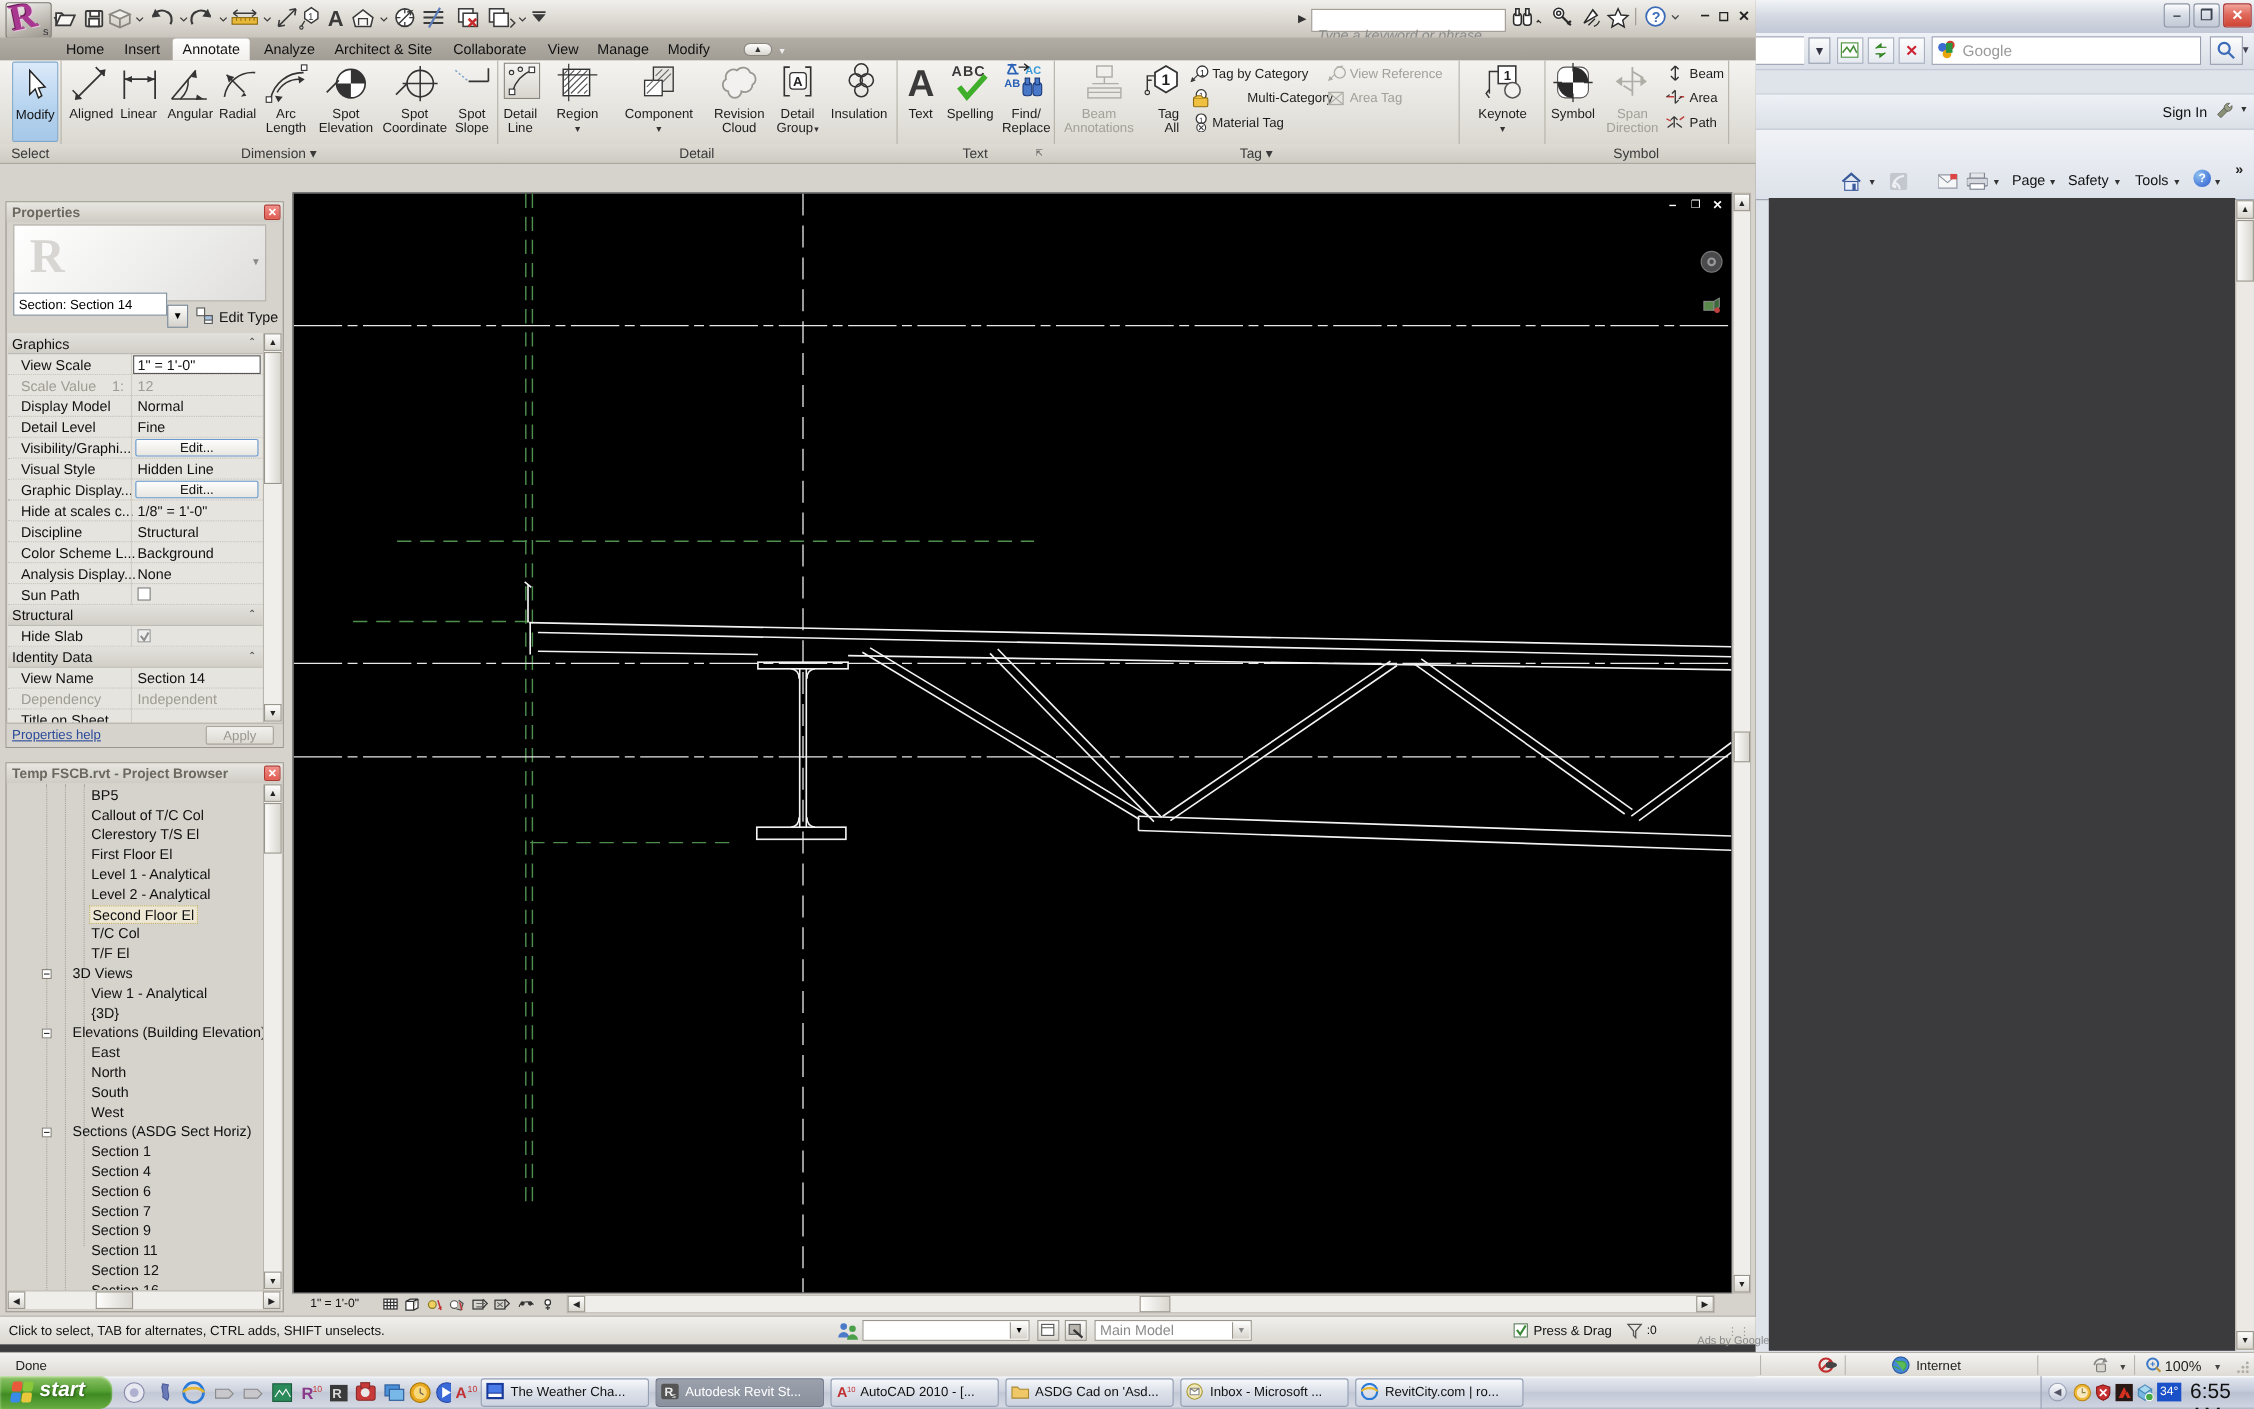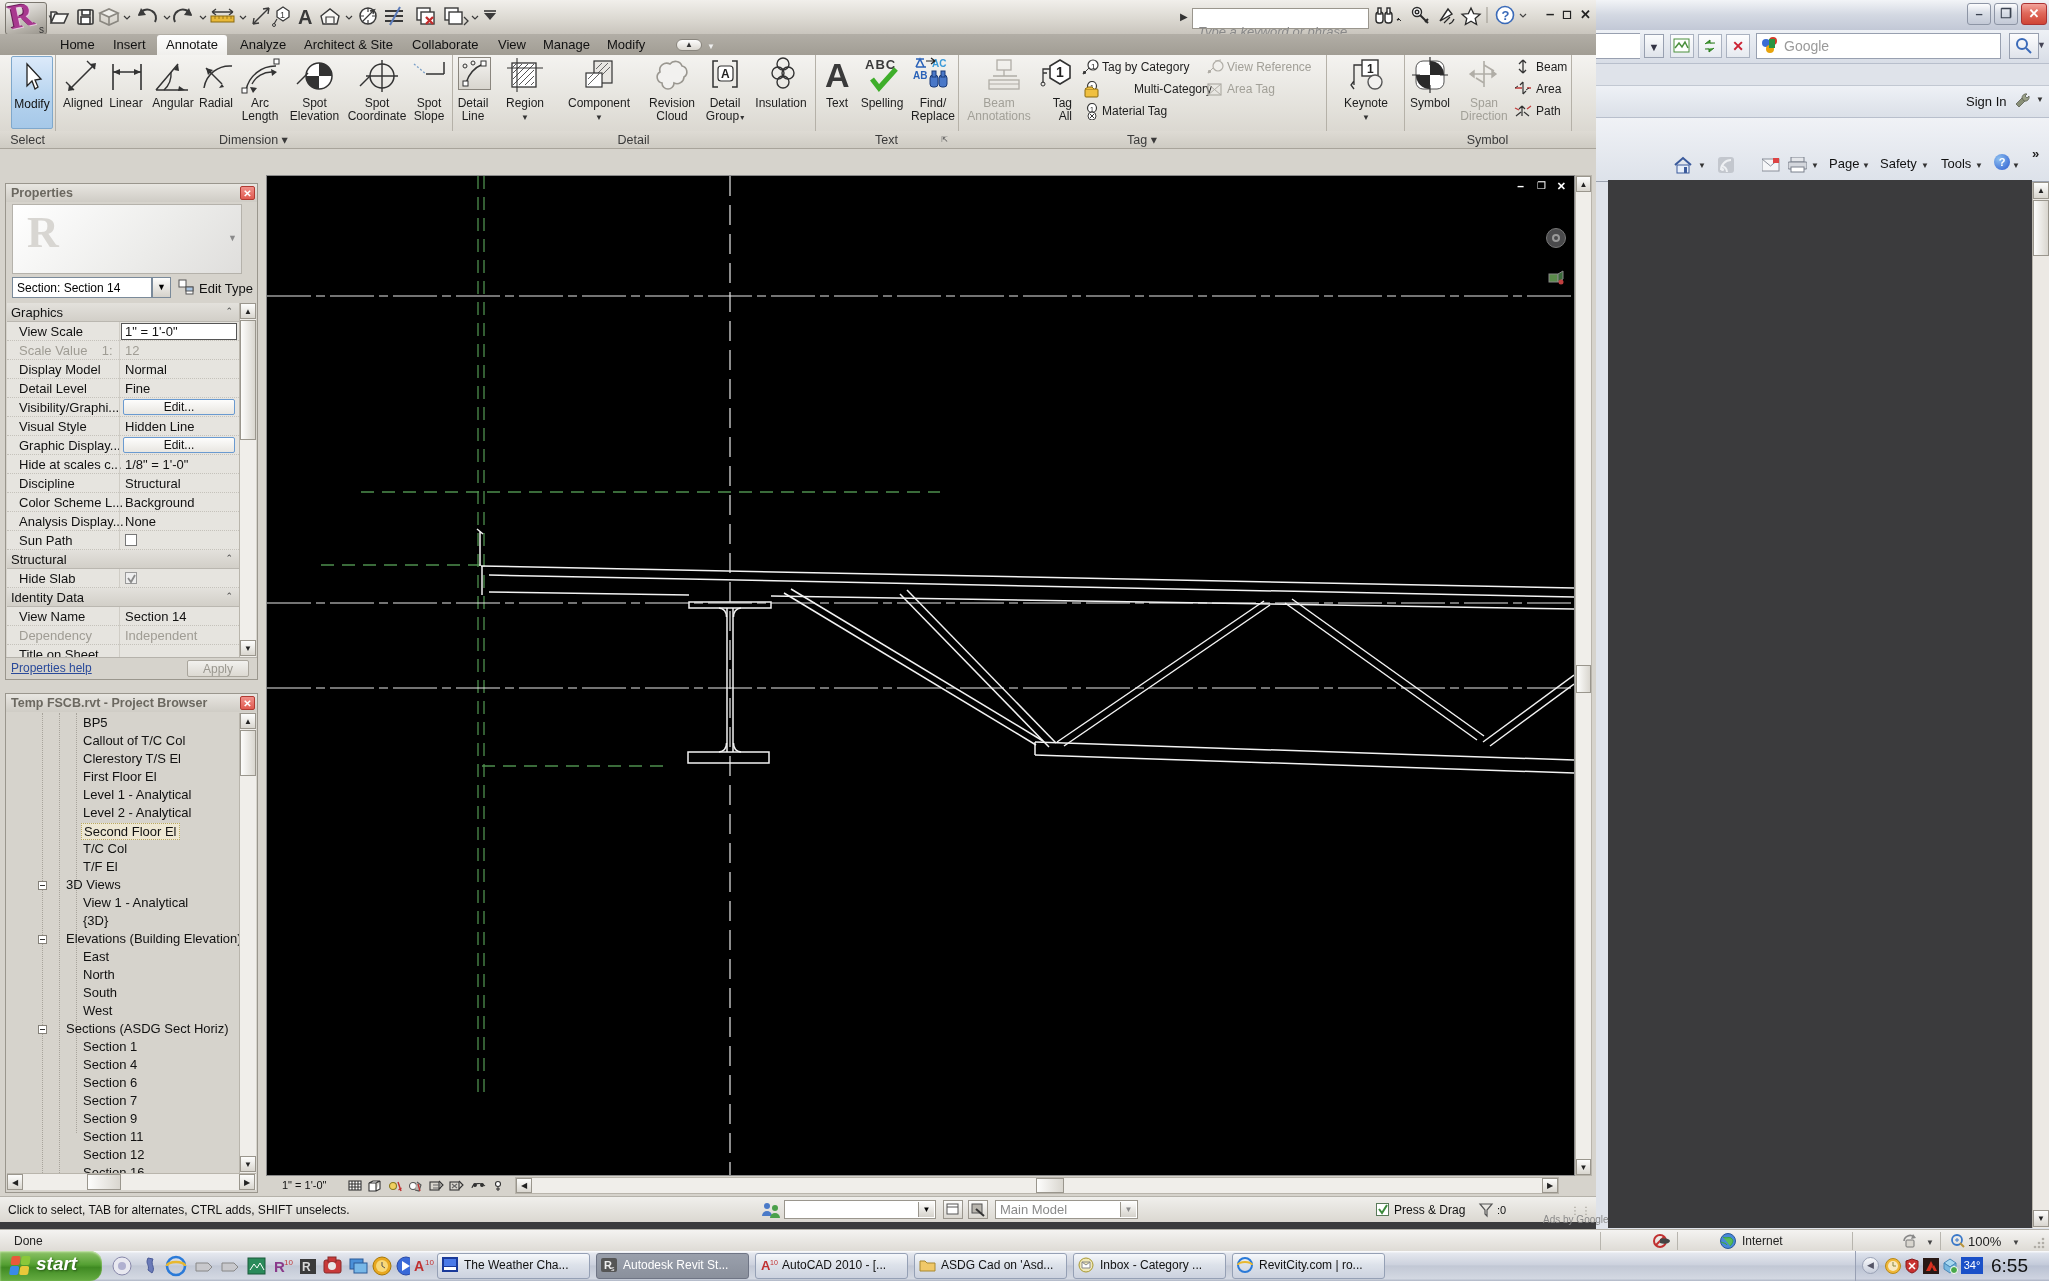--- a/index.html
+++ b/index.html
@@ -477,21 +477,21 @@
     <span class="plabel" style="left:1404px;width:167px;">Symbol</span>
   </div>
 
   <div class="panel" style="top:183px;height:497px;">
     <div class="panel-title">Properties</div>
       <div class="closex">✕</div>
     <div class="abs" style="left:6px;top:20px;width:230px;height:70px;background:linear-gradient(135deg,#ffffff,#ececea 60%,#dfdedc);border:1px solid #b5b2ab;">
       <span style="position:absolute;left:14px;top:2px;font-size:44px;color:#d8d6d2;font-family:'Liberation Serif',serif;font-weight:bold;">R</span>
       <span style="position:absolute;right:4px;top:28px;font-size:9px;color:#8a8a8a;">▼</span>
     </div>
-    <div class="abs" style="left:6px;top:93px;width:140px;height:21px;background:#fff;border:1px solid #7a8a9a;font-size:12px;line-height:20px;padding-left:4px;">Section: Section 14</div>
+    <div class="abs" style="left:6px;top:82px;width:140px;height:21px;background:#fff;border:1px solid #7a8a9a;font-size:12px;line-height:20px;padding-left:4px;">Section: Section 14</div>
     <div class="abs" style="left:146px;top:93px;width:19px;height:21px;background:linear-gradient(#fdfdfc,#d5d2cb);border:1px solid #7a8a9a;text-align:center;line-height:19px;font-size:9px;">▼</div>
     <svg class="abs" style="left:172px;top:95px;" width="17" height="17">
         <rect x="1" y="1" width="7" height="7" fill="#fff" stroke="#555"></rect>
         <rect x="8" y="8" width="7" height="7" fill="#fff" stroke="#555"></rect>
         <rect x="8" y="8" width="7" height="4" fill="#aac4e0" stroke="#555"></rect>
       </svg>
     <span class="abs" style="left:193px;top:97px;font-size:13px;color:#111;">Edit Type</span>
     <div id="pgrid" class="abs" style="left:1px;top:119px;width:232px;height:354px;background:#e6e4df;overflow:hidden;">
         <div style="position:absolute;left:0;top:0px;width:232px;height:19px;background:linear-gradient(#e3e1dc,#d2cfc8);border-bottom:1px solid #bab7b0;">
           <span style="position:absolute;left:4px;top:2px;font-size:13px;color:#111;">Graphics</span>
@@ -905,21 +905,21 @@
       <svg width="18" height="16" style="position:absolute;left:4px;top:3px;">
         <path d="M1 4 h5 l2 2 h8 v8 H1 z" fill="#f0c868" stroke="#a88830"></path>
       </svg>
       <span style="position:absolute;left:26px;top:4px;">ASDG Cad on 'Asd...</span>
     </div>
 <div class="taskbtn" style="left:1073px;width:153px;">
       <svg width="18" height="16" style="position:absolute;left:4px;top:3px;">
         <circle cx="8" cy="8" r="7" fill="#f0e8b8" stroke="#a89830"></circle>
         <path d="M4 5 h8 v6 H4 z M4 5 l4 3 4-3" fill="#fff" stroke="#888"></path>
       </svg>
-      <span style="position:absolute;left:26px;top:4px;">Inbox - Category ...</span>
+      <span style="position:absolute;left:26px;top:4px;">Inbox - Microsoft ...</span>
     </div>
 <div class="taskbtn" style="left:1232px;width:153px;">
       <svg width="18" height="16" style="position:absolute;left:4px;top:3px;">
         <circle cx="8" cy="8" r="7" fill="none" stroke="#2a7ad8" stroke-width="2"></circle>
         <path d="M1 8 a7 3 0 0 1 14 0" fill="none" stroke="#e8b830" stroke-width="2"></path>
       </svg>
       <span style="position:absolute;left:26px;top:4px;">RevitCity.com | ro...</span>
     </div>
 
 <div class="abs" style="left:1855px;top:0;width:194px;height:30px;background:linear-gradient(#fdfdfd,#dde2ec 8%,#c4cbda 45%,#b9c1d2 50%,#ced3e0 92%,#aab1c2);border-left:1px solid #98a0b4;">

